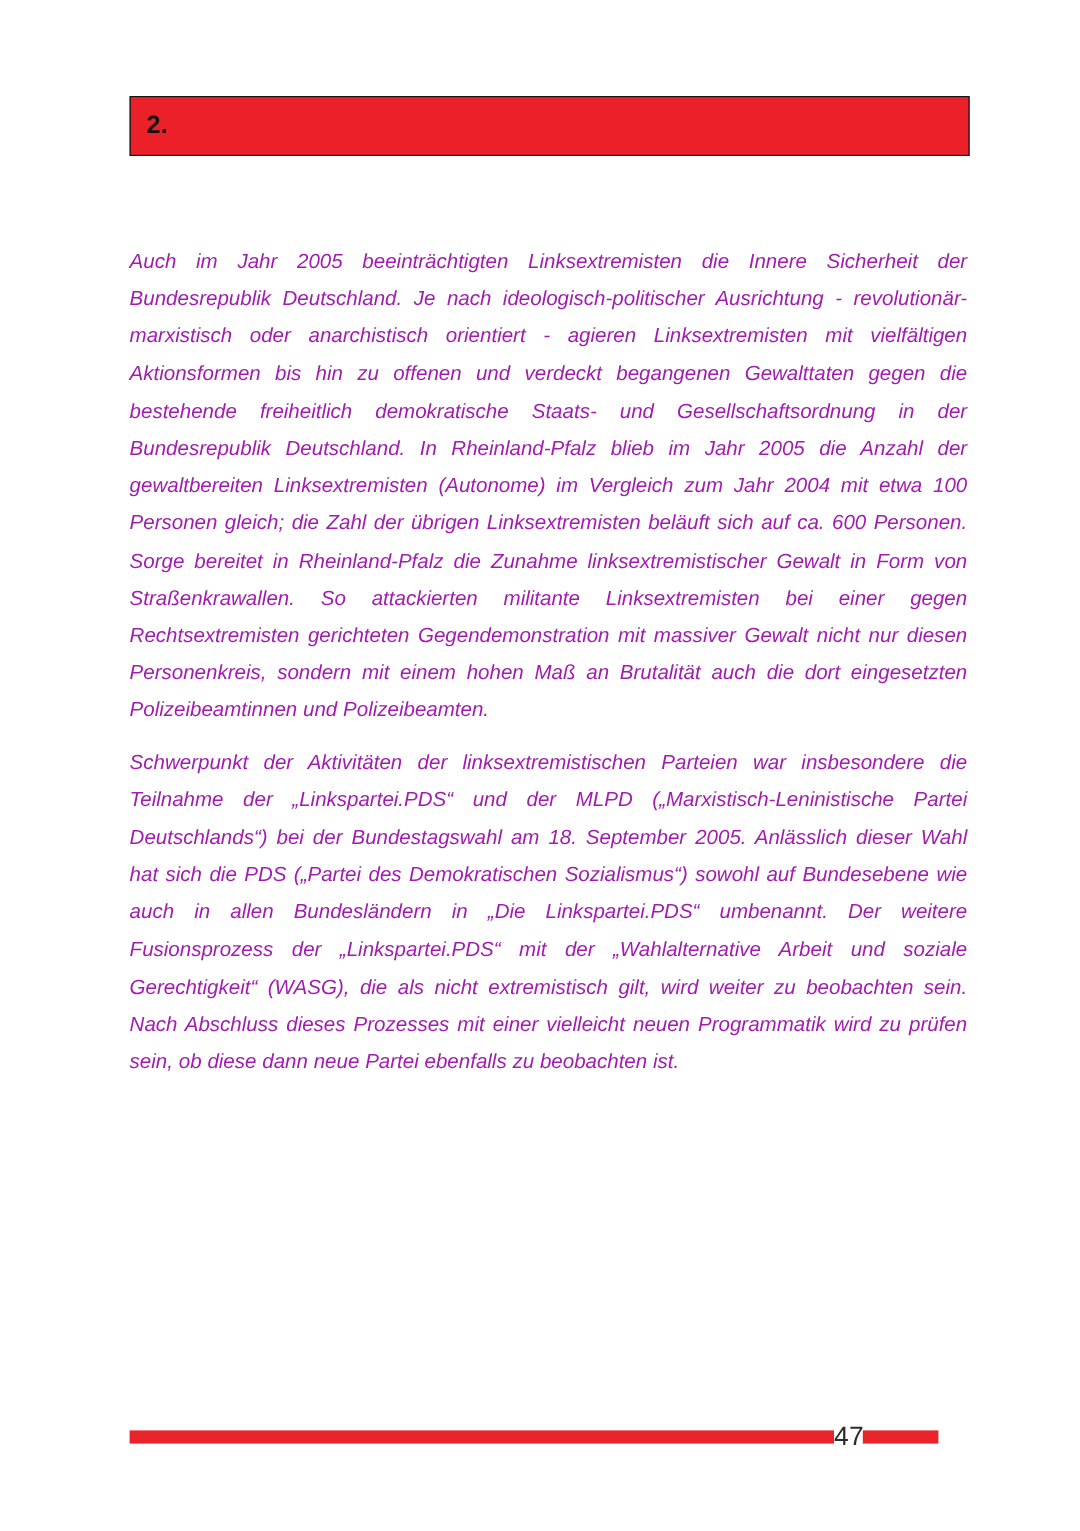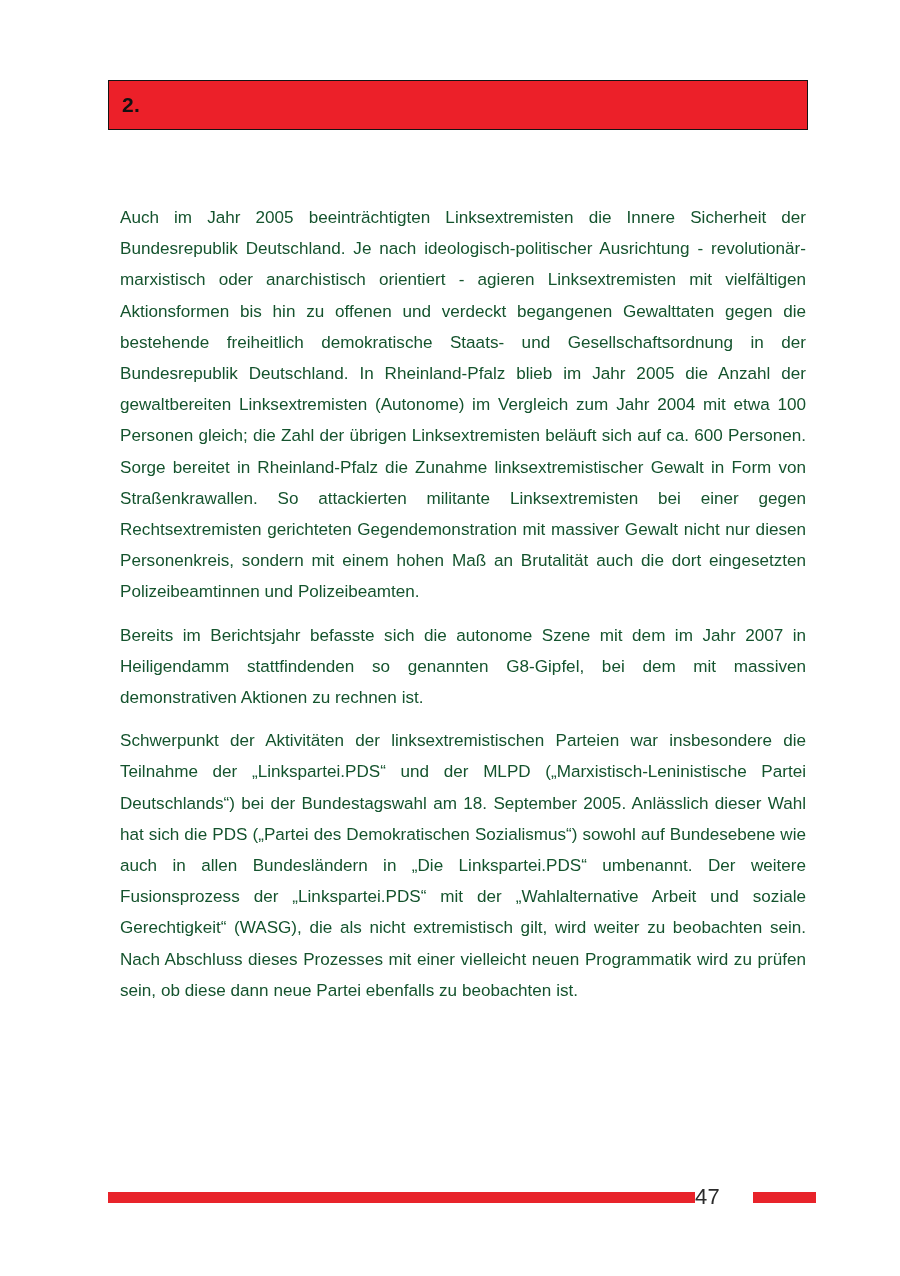--- a/index.html
+++ b/index.html
@@ -56,28 +56,29 @@
   }
 
   
   .content {
     position: absolute;
     left: 108px;
     top: 202px;
     width: 698px;
   }
   .body-paragraph {
-    margin: 0 0 12px 12px;
+    margin: 0 0 12px 0;
     font-size: 17.1px;
     line-height: 31.2px;
     text-align: justify;
     text-justify: inter-word;
-    color: #14532d;
+    color: #a21caf;
     hyphens: none;
     word-spacing: 0.1px;
+    font-style: italic;
   }
   .body-paragraph:last-child {
     margin-bottom: 0;
   }
 
   
   .footer {
     position: absolute;
     left: 108px;
     top: 1184px;
@@ -87,22 +88,22 @@
     align-items: center;
   }
   .footer-rule-long {
     flex: none;
     width: 587px;
     height: 11px;
     background: #e8232a;
   }
   .footer-page-number {
     flex: none;
-    width: 58px;
-    text-align: left;
+    width: 24px;
+    text-align: center;
     font-size: 22px;
     line-height: 22px;
     color: #2b2b2b;
     letter-spacing: 0.3px;
   }
   .footer-rule-short {
     flex: none;
     width: 63px;
     height: 11px;
     background: #e8232a;
@@ -112,21 +113,20 @@
 <body>
 
 <div class="page">
 
   <div class="section-banner">
     <span class="section-number">2.</span>
   </div>
 
   <div class="content">
     <p class="body-paragraph">Auch im Jahr 2005 beeinträchtigten Linksextremisten die Innere Sicherheit der Bundesrepublik Deutschland. Je nach ideologisch-politischer Ausrichtung - revolutionär-marxistisch oder anarchistisch orientiert - agieren Linksextremisten mit vielfältigen Aktionsformen bis hin zu offenen und verdeckt begangenen Gewalttaten gegen die bestehende freiheitlich demokratische Staats- und Gesellschaftsordnung in der Bundesrepublik Deutschland. In Rheinland-Pfalz blieb im Jahr 2005 die Anzahl der gewaltbereiten Linksextremisten (Autonome) im Vergleich zum Jahr 2004 mit etwa 100 Personen gleich; die Zahl der übrigen Linksextremisten beläuft sich auf ca. 600 Personen. Sorge bereitet in Rheinland-Pfalz die Zunahme linksextremistischer Gewalt in Form von Straßenkrawallen. So attackierten militante Linksextremisten bei einer gegen Rechtsextremisten gerichteten Gegendemonstration mit massiver Gewalt nicht nur diesen Personenkreis, sondern mit einem hohen Maß an Brutalität auch die dort eingesetzten Polizeibeamtinnen und Polizeibeamten.</p>
-    <p class="body-paragraph">Bereits im Berichtsjahr befasste sich die autonome Szene mit dem im Jahr 2007 in Heiligendamm stattfindenden so genannten G8-Gipfel, bei dem mit massiven demonstrativen Aktionen zu rechnen ist.</p>
     <p class="body-paragraph">Schwerpunkt der Aktivitäten der linksextremistischen Parteien war insbesondere die Teilnahme der „Linkspartei.PDS“ und der MLPD („Marxistisch-Leninistische Partei Deutschlands“) bei der Bundestagswahl am 18. September 2005. Anlässlich dieser Wahl hat sich die PDS („Partei des Demokratischen Sozialismus“) sowohl auf Bundesebene wie auch in allen Bundesländern in „Die Linkspartei.PDS“ umbenannt. Der weitere Fusionsprozess der „Linkspartei.PDS“ mit der „Wahlalternative Arbeit und soziale Gerechtigkeit“ (WASG), die als nicht extremistisch gilt, wird weiter zu beobachten sein. Nach Abschluss dieses Prozesses mit einer vielleicht neuen Programmatik wird zu prüfen sein, ob diese dann neue Partei ebenfalls zu beobachten ist.</p>
   </div>
 
   <div class="footer">
     <div class="footer-rule-long"></div>
     <div class="footer-page-number">47</div>
     <div class="footer-rule-short"></div>
   </div>
 
 </div>

